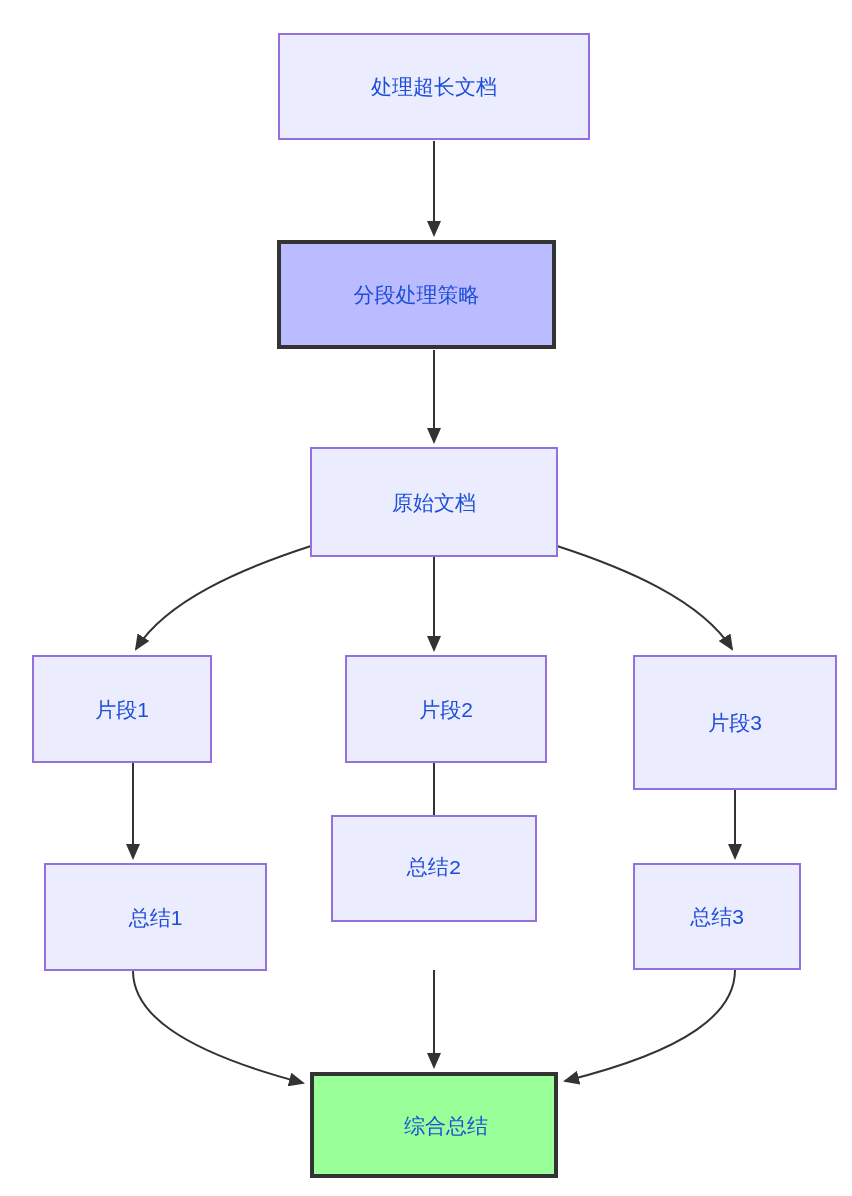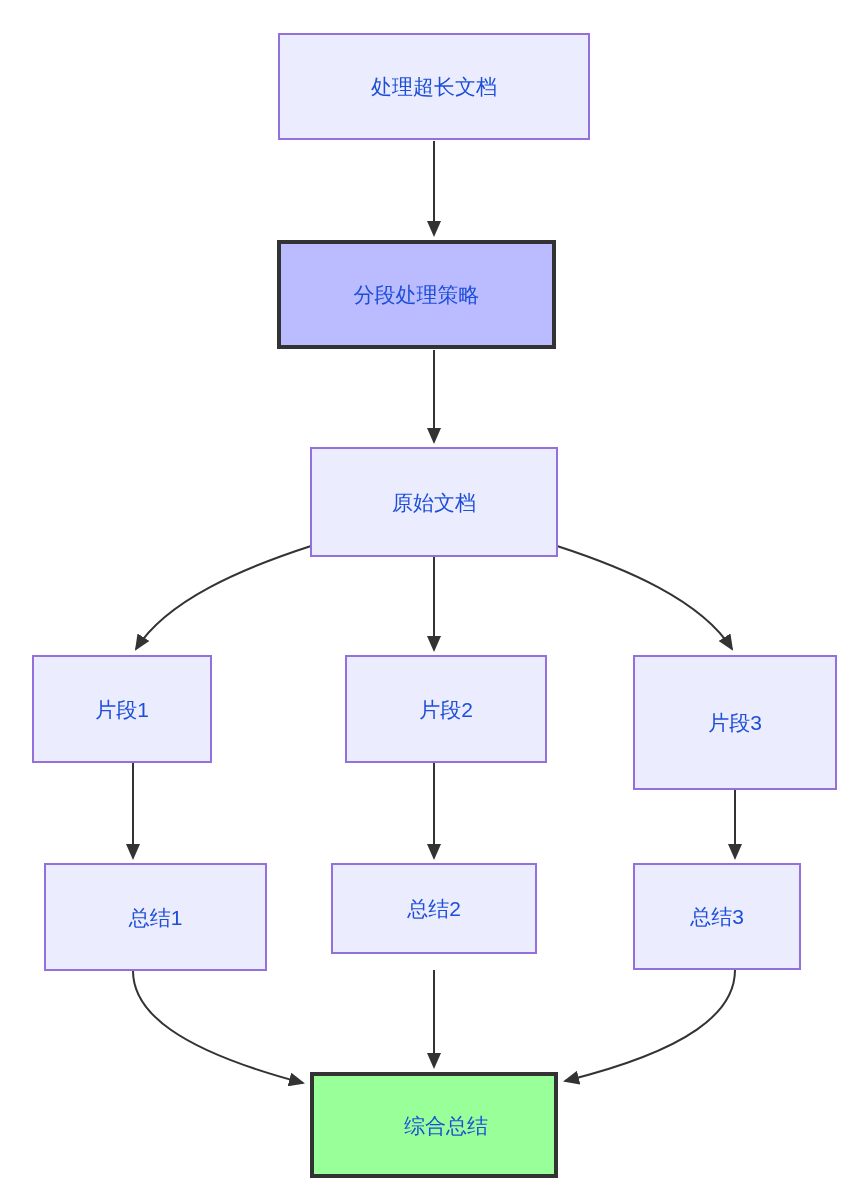--- a/index.html
+++ b/index.html
@@ -39,21 +39,21 @@
     border: 4px solid #333333;
   }
   
   #node-a { left: 278px; top: 33px;  width: 312px; height: 107px; }
   #node-b { left: 277px; top: 240px; width: 279px; height: 109px; }
   #node-c { left: 310px; top: 447px; width: 248px; height: 110px; }
   #node-d { left: 32px;  top: 655px; width: 180px; height: 108px; }
   #node-e { left: 333px; top: 655px; width: 202px; height: 108px; margin-left: 12px; }
   #node-f { left: 633px; top: 655px; width: 204px; height: 135px; text-align: right; }
   #node-g { left: 44px;  top: 863px; width: 223px; height: 108px; }
-  #node-h { left: 331px; top: 863px; width: 206px; height: 91px; }
+  #node-h { left: 331px; top: 815px; width: 206px; height: 107px; font-family: Liberation Mono, monospace; }
   #node-i { left: 633px; top: 863px; width: 168px; height: 107px; }
   #node-j { left: 310px; top: 1072px; width: 248px; height: 106px; padding-left: 24px; }
   .edge { stroke: #333333; stroke-width: 2; fill: none; }
 </style>
 </head>
 <body>
 
 <div class="canvas">
 
   <svg class="edges" viewBox="0 0 852 1196" xmlns="http://www.w3.org/2000/svg">

